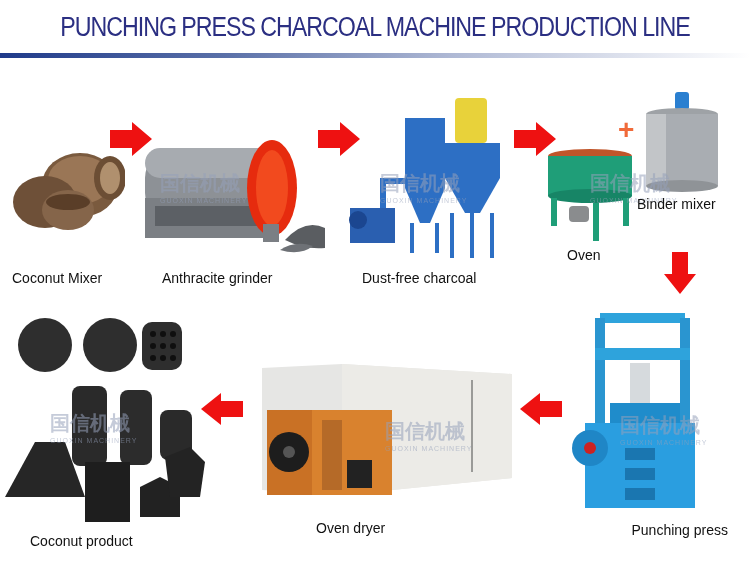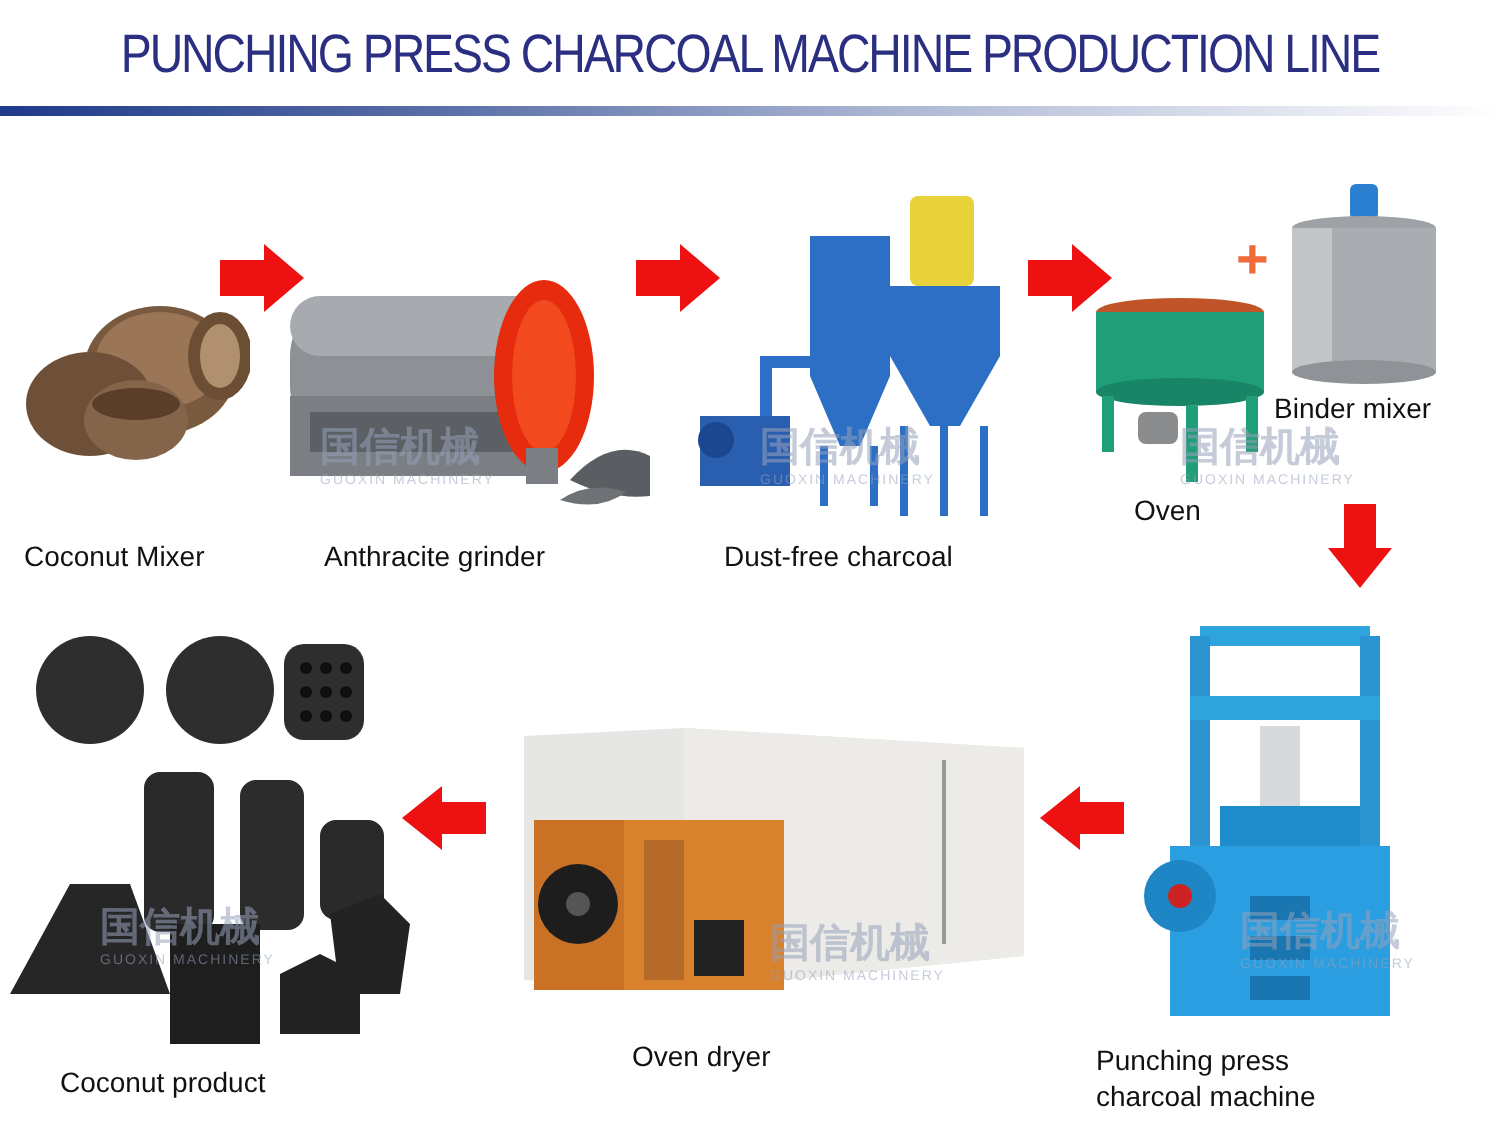--- a/index.html
+++ b/index.html
@@ -1,24 +1,24 @@
 <!DOCTYPE html>
 <html><head>
 <meta charset="utf-8">
 <style>
   html,body{margin:0;padding:0;background:#fff;}
   body{width:750px;height:572px;position:relative;overflow:hidden;font-family:"Liberation Sans",sans-serif;}
   .title{position:absolute;left:0;top:12px;width:750px;text-align:center;font-family:"Liberation Sans",sans-serif;font-size:27px;color:#2b2f82;letter-spacing:-1.2px;transform:scaleX(0.86);transform-origin:center;white-space:nowrap;}
   .title-rule{position:absolute;left:0;top:53px;width:750px;height:5px;background:linear-gradient(90deg,#1f3a8a 0%,#5a70a8 30%,#aeb8d4 60%,#ffffff 100%);}
   .label{position:absolute;font-size:14px;color:#111;white-space:nowrap;}
-  .label.c{text-align:left;}
+  .label.c{text-align:right;}
   .arrow{position:absolute;}
   .plus{position:absolute;left:618px;top:114px;font-size:28px;color:#f06a3a;font-weight:bold;}
   .node{position:absolute;}
-  .wm{position:absolute;color:rgba(150,160,185,0.55);font-size:20px;font-weight:bold;white-space:nowrap;margin-top:40px;}
+  .wm{position:absolute;color:rgba(150,160,185,0.55);font-size:20px;font-weight:bold;white-space:nowrap;}
   .wm small{display:block;font-size:7px;letter-spacing:1px;font-weight:normal;}
 </style>
 </head>
 <body>
 
 <div class="title">PUNCHING PRESS CHARCOAL MACHINE  PRODUCTION LINE</div>
 <div class="title-rule"></div>
 
 <svg class="node" style="left:10px;top:140px" width="115" height="95" viewBox="0 0 115 95">
   <ellipse cx="70" cy="45" rx="38" ry="32" fill="#7a5a3e"></ellipse>
@@ -112,21 +112,20 @@
   <rect x="15" y="115" width="110" height="85" fill="#2a9ee0"></rect>
   <circle cx="20" cy="140" r="18" fill="#1f86c6"></circle>
   <circle cx="20" cy="140" r="6" fill="#c22"></circle>
   <rect x="55" y="140" width="30" height="12" fill="#1a76b0"></rect>
   <rect x="55" y="160" width="30" height="12" fill="#1a76b0"></rect>
   <rect x="55" y="180" width="30" height="12" fill="#1a76b0"></rect>
 </svg>
 <div class="wm" style="left:620px;top:412px"><span>国信机械</span><small>GUOXIN MACHINERY</small></div>
 <div class="label c" style="left:548px;top:521px;width:180px;line-height:18px">
   <div>Punching press</div>
-  <div>charcoal machine</div>
 </div>
 
 <svg class="arrow" style="left:520px;top:393px" width="42" height="32" viewBox="0 0 42 32">
     <polygon points="42,8 20,8 20,0 0,16 20,32 20,24 42,24" fill="#ee1111"></polygon>
   </svg>
 
 <svg class="node" style="left:262px;top:360px" width="250" height="140" viewBox="0 0 250 140">
   <polygon points="0,8 80,4 250,14 250,118 80,135 0,130" fill="#e6e6e4"></polygon>
   <polygon points="80,4 250,14 250,118 80,135" fill="#ecebe7"></polygon>
   <line x1="210" y1="20" x2="210" y2="112" stroke="#9a9a98" stroke-width="2"></line>

